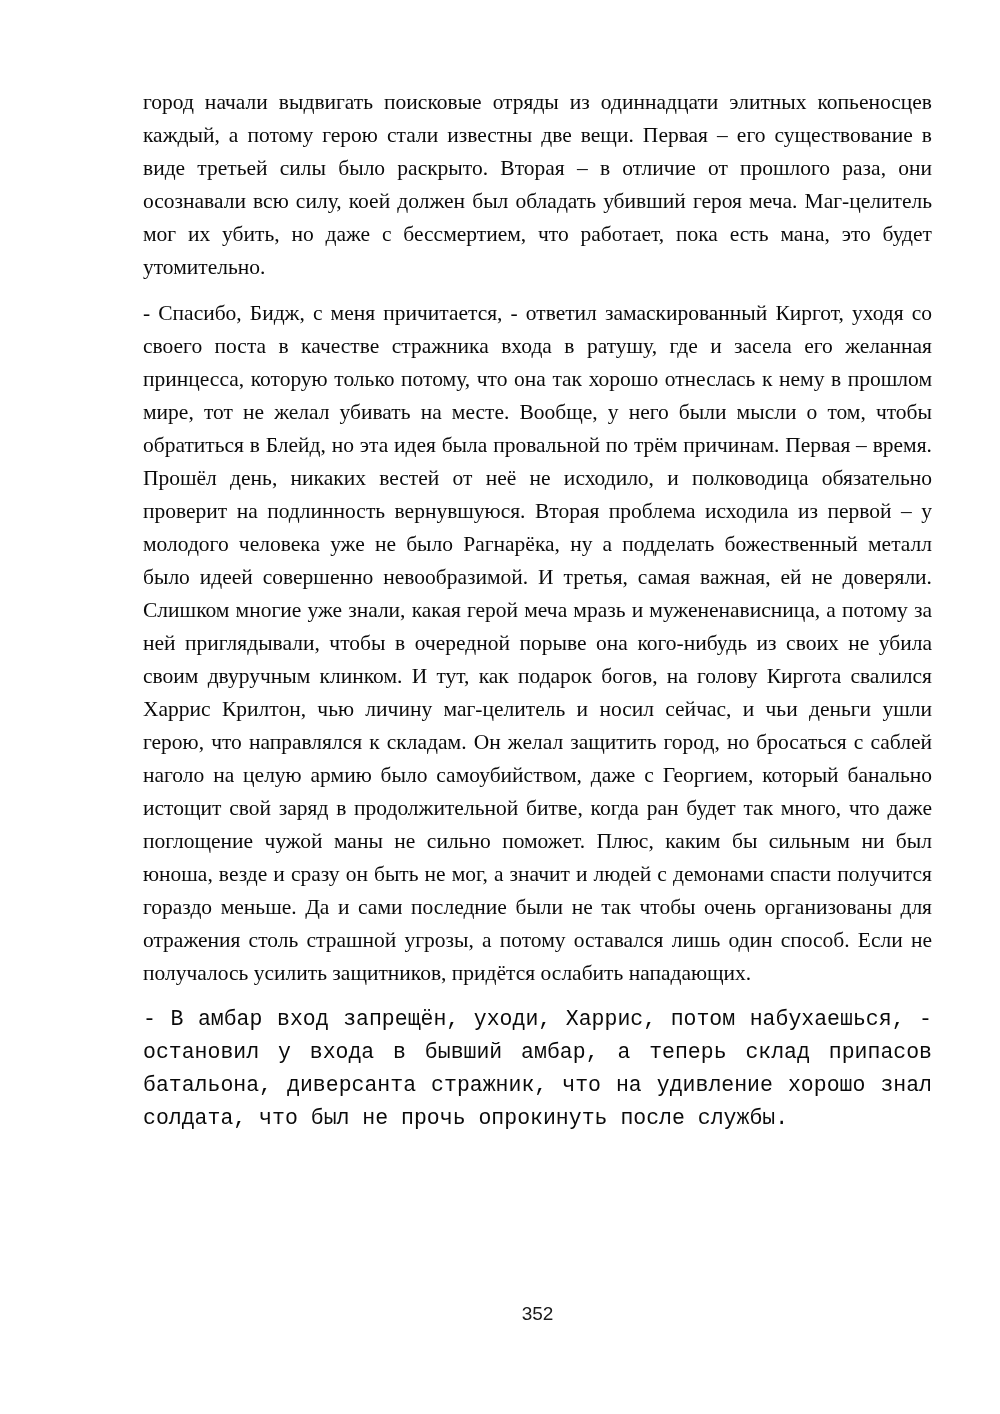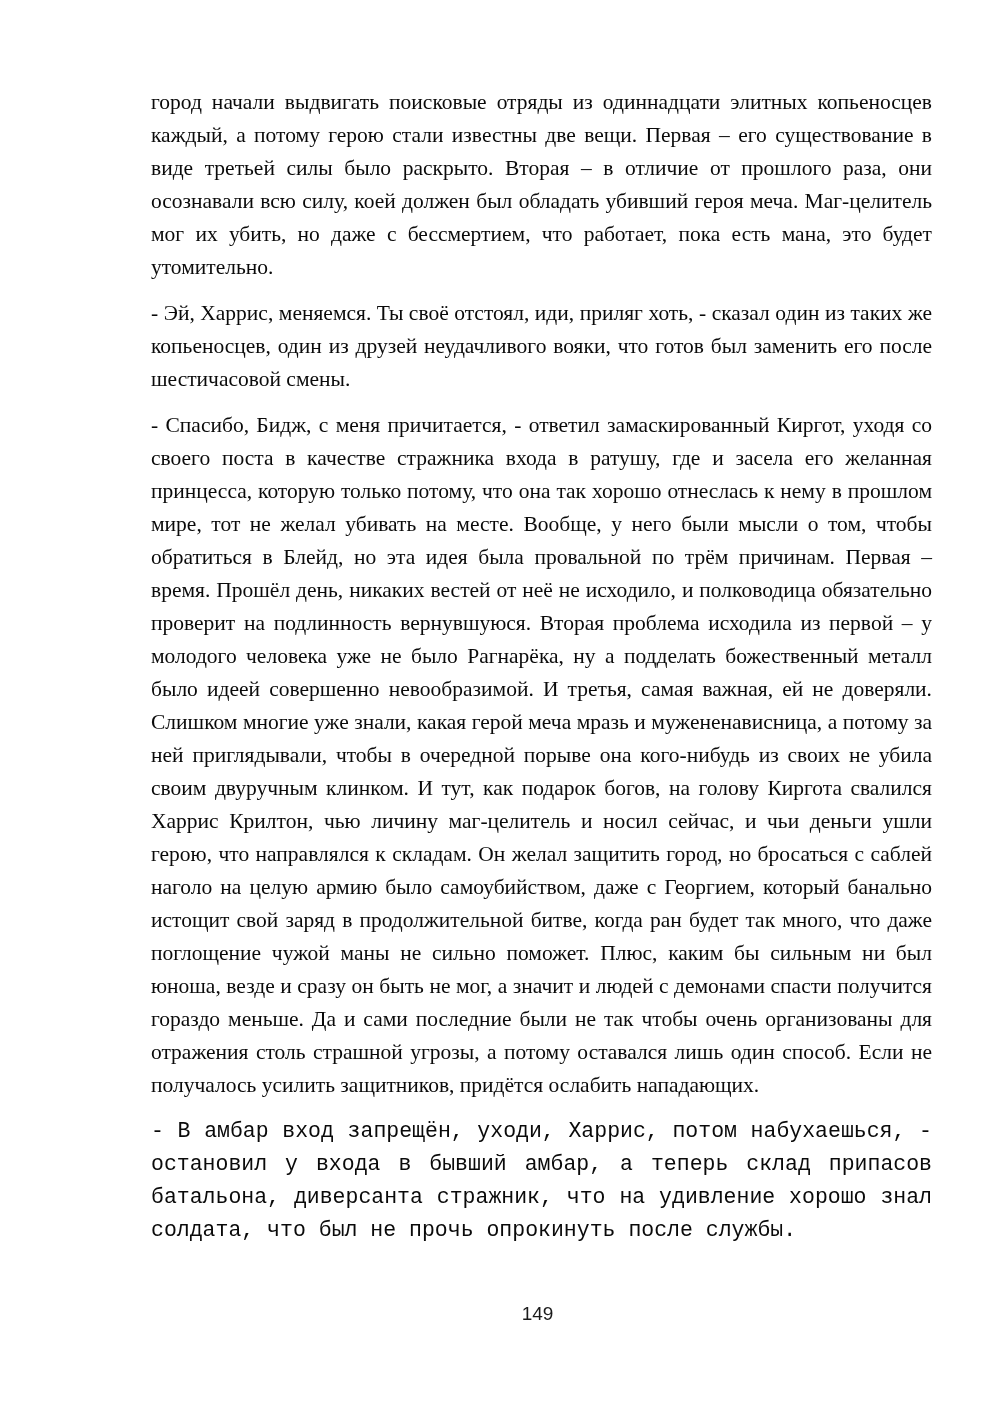--- a/index.html
+++ b/index.html
@@ -20,21 +20,21 @@
     top: 86px;
     width: 789px;
     font-family: "Liberation Serif", "DejaVu Serif", serif;
     font-size: 21.5px;
     line-height: 33px;
     color: #0a0a0a;
     text-align: justify;
     text-align-last: left;
   }
   .text-block p {
-    margin: 0 0 13px 8px;
+    margin: 0 0 13px 0;
     padding: 0;
   }
   .text-block p:last-child {
     margin-bottom: 0;
     font-family: Liberation Mono, monospace;
   }
   .page-number {
     position: absolute;
     left: 143px;
     width: 789px;
@@ -44,18 +44,17 @@
     font-size: 19px;
     color: #1a1a1a;
   }
 </style>
 </head>
 <body>
 
 <div class="page">
   <div class="text-block">
     <p>город начали выдвигать поисковые отряды из одиннадцати элитных копьеносцев каждый, а потому герою стали известны две вещи. Первая – его существование в виде третьей силы было раскрыто. Вторая – в отличие от прошлого раза, они осознавали всю силу, коей должен был обладать убивший героя меча. Маг-целитель мог их убить, но даже с бессмертием, что работает, пока есть мана, это будет утомительно.</p>
-    <p>- Эй, Харрис, меняемся. Ты своё отстоял, иди, приляг хоть, - сказал один из таких же копьеносцев, один из друзей неудачливого вояки, что готов был заменить его после шестичасовой смены.</p>
     <p>- Спасибо, Бидж, с меня причитается, - ответил замаскированный Киргот, уходя со своего поста в качестве стражника входа в ратушу, где и засела его желанная принцесса, которую только потому, что она так хорошо отнеслась к нему в прошлом мире, тот не желал убивать на месте. Вообще, у него были мысли о том, чтобы обратиться в Блейд, но эта идея была провальной по трём причинам. Первая – время. Прошёл день, никаких вестей от неё не исходило, и полководица обязательно проверит на подлинность вернувшуюся. Вторая проблема исходила из первой – у молодого человека уже не было Рагнарёка, ну а подделать божественный металл было идеей совершенно невообразимой. И третья, самая важная, ей не доверяли. Слишком многие уже знали, какая герой меча мразь и мужененависница, а потому за ней приглядывали, чтобы в очередной порыве она кого-нибудь из своих не убила своим двуручным клинком. И тут, как подарок богов, на голову Киргота свалился Харрис Крилтон, чью личину маг-целитель и носил сейчас, и чьи деньги ушли герою, что направлялся к складам. Он желал защитить город, но бросаться с саблей наголо на целую армию было самоубийством, даже с Георгием, который банально истощит свой заряд в продолжительной битве, когда ран будет так много, что даже поглощение чужой маны не сильно поможет. Плюс, каким бы сильным ни был юноша, везде и сразу он быть не мог, а значит и людей с демонами спасти получится гораздо меньше. Да и сами последние были не так чтобы очень организованы для отражения столь страшной угрозы, а потому оставался лишь один способ. Если не получалось усилить защитников, придётся ослабить нападающих.</p>
     <p>- В амбар вход запрещён, уходи, Харрис, потом набухаешься, - остановил у входа в бывший амбар, а теперь склад припасов батальона, диверсанта стражник, что на удивление хорошо знал солдата, что был не прочь опрокинуть после службы.</p>
   </div>
-  <div class="page-number">149</div>
+  <div class="page-number">352</div>
 </div>
 
 </body></html>

